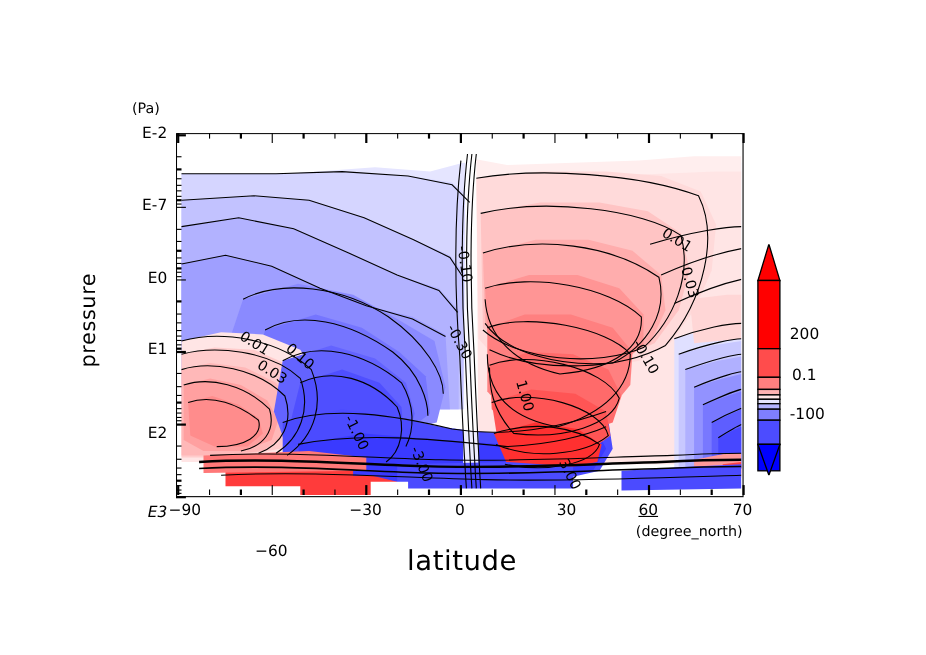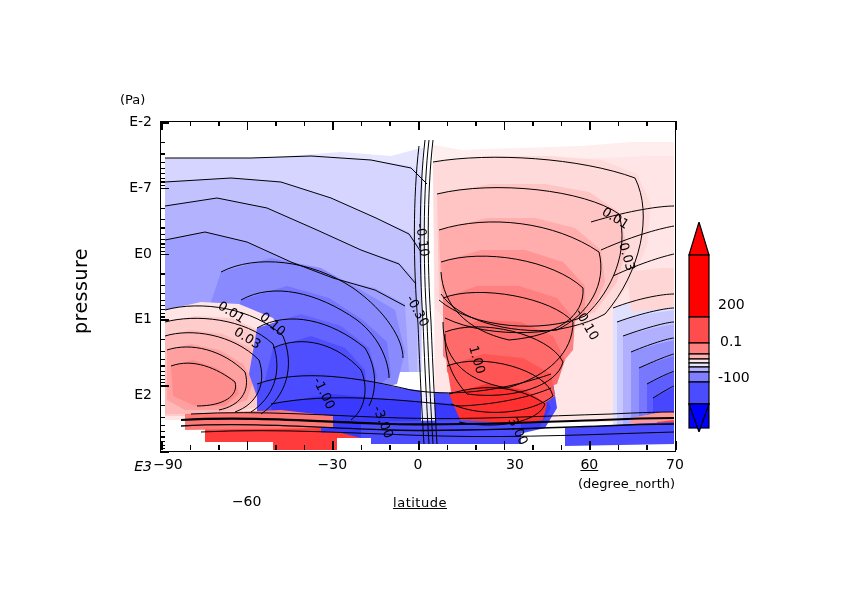--- a/index.html
+++ b/index.html
@@ -13,21 +13,21 @@
   #title-ls{left:160px;top:58px;font-size:22px;letter-spacing:.5px;color:#000;}
   #title-main{left:288px;top:63px;font-size:21px;letter-spacing:1px;color:#000;}
 
   #yunit{left:120px;top:92px;font-size:13px;color:#000;}
   #xunit{left:578px;top:476px;font-size:13px;color:#000000;}
 
   #ylabel{left:-10px;top:280px;width:180px;text-align:center;
           transform:rotate(-90deg);transform-origin:50% 50%;
           font-size:19px;color:#000;letter-spacing:.5px;}
   #xlabel{left:320px;top:495px;width:200px;text-align:center;
-          font-size:13px;color:#000;letter-spacing:.5px;text-decoration:underline;}
+          font-size:25px;color:#000;letter-spacing:.5px;}
 
   
   #plot{left:160px;top:121px;width:516px;height:331px;
         border:1.6px solid #000;box-sizing:border-box;background:#fff;
         overflow:hidden;}
   #plotsvg{position:absolute;left:0;top:0;}
 
   
   .tick{position:absolute;background:#000;}
   .ytlabel{position:absolute;font-size:14px;color:#000;text-align:right;width:44px;}

